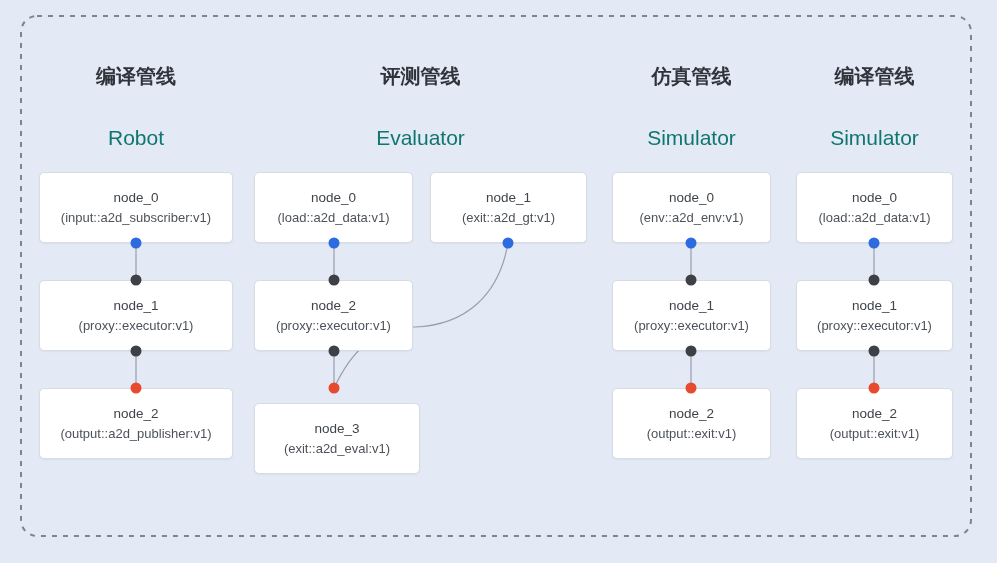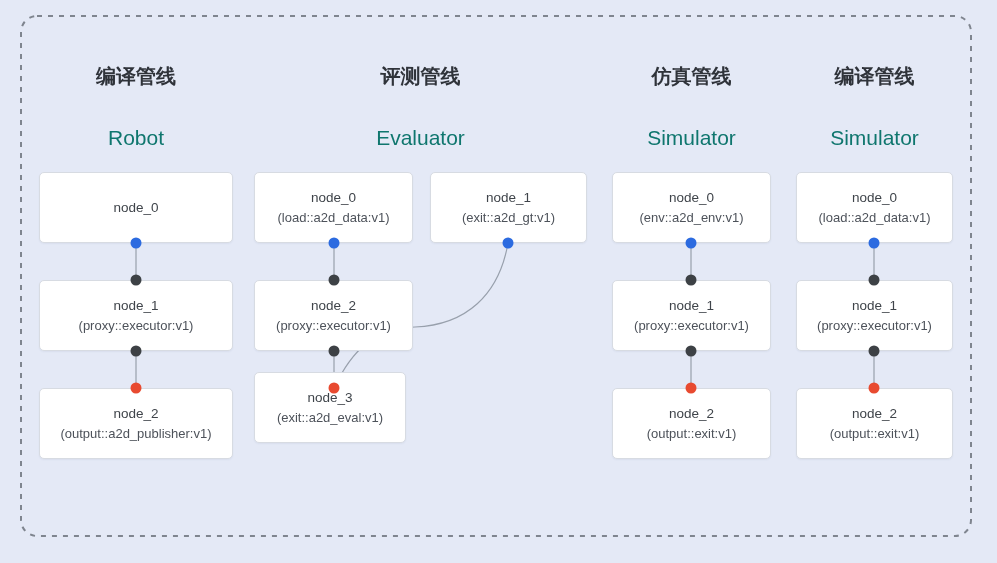--- a/index.html
+++ b/index.html
@@ -54,20 +54,21 @@
   <div class="hdr hdr-en" style="left:39px;width:194px;">Robot</div>
   <div class="hdr hdr-zh" style="left:254px;width:333px;">评测管线</div>
   <div class="hdr hdr-en" style="left:254px;width:333px;">Evaluator</div>
   <div class="hdr hdr-en" style="left:612px;width:159px;">Simulator</div>
   <div class="hdr hdr-zh" style="left:612px;width:159px;">仿真管线</div>
   <div class="hdr hdr-zh" style="left:796px;width:157px;">编译管线</div>
   <div class="hdr hdr-en" style="left:796px;width:157px;">Simulator</div>
 
   <div class="node" style="left:39px;top:172px;width:194px;">
     <div class="node-title">node_0</div>
+    <div class="node-type">(input::a2d_subscriber:v1)</div>
   </div>
   <div class="node" style="left:39px;top:280px;width:194px;">
     <div class="node-title">node_1</div>
     <div class="node-type">(proxy::executor:v1)</div>
   </div>
   <div class="node" style="left:39px;top:388px;width:194px;">
     <div class="node-title">node_2</div>
     <div class="node-type">(output::a2d_publisher:v1)</div>
   </div>
 
@@ -76,21 +77,21 @@
     <div class="node-type">(load::a2d_data:v1)</div>
   </div>
   <div class="node" style="left:430px;top:172px;width:157px;">
     <div class="node-title">node_1</div>
     <div class="node-type">(exit::a2d_gt:v1)</div>
   </div>
   <div class="node" style="left:254px;top:280px;width:159px;">
     <div class="node-title">node_2</div>
     <div class="node-type">(proxy::executor:v1)</div>
   </div>
-  <div class="node" style="left:254px;top:372px;width:152px;">
+  <div class="node" style="left:254px;top:403px;width:166px;">
     <div class="node-title">node_3</div>
     <div class="node-type">(exit::a2d_eval:v1)</div>
   </div>
 
   <div class="node" style="left:612px;top:172px;width:159px;">
     <div class="node-title">node_0</div>
     <div class="node-type">(env::a2d_env:v1)</div>
   </div>
   <div class="node" style="left:612px;top:280px;width:159px;">
     <div class="node-title">node_1</div>

